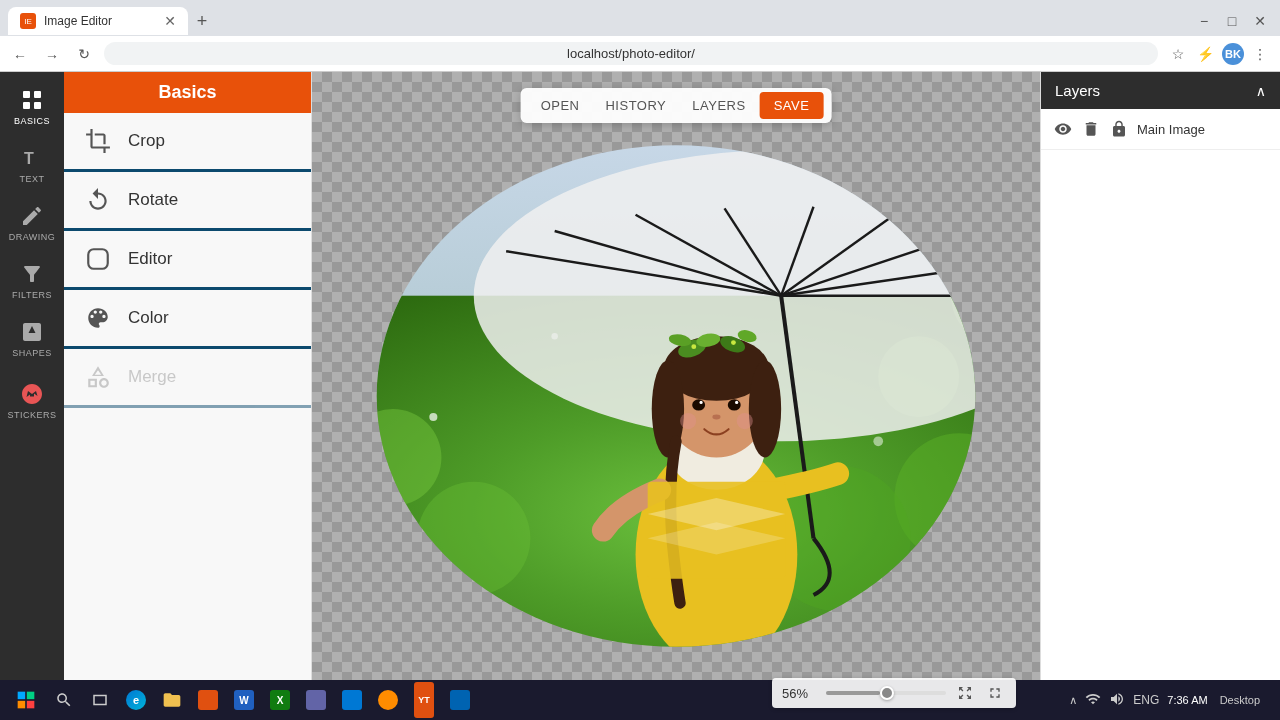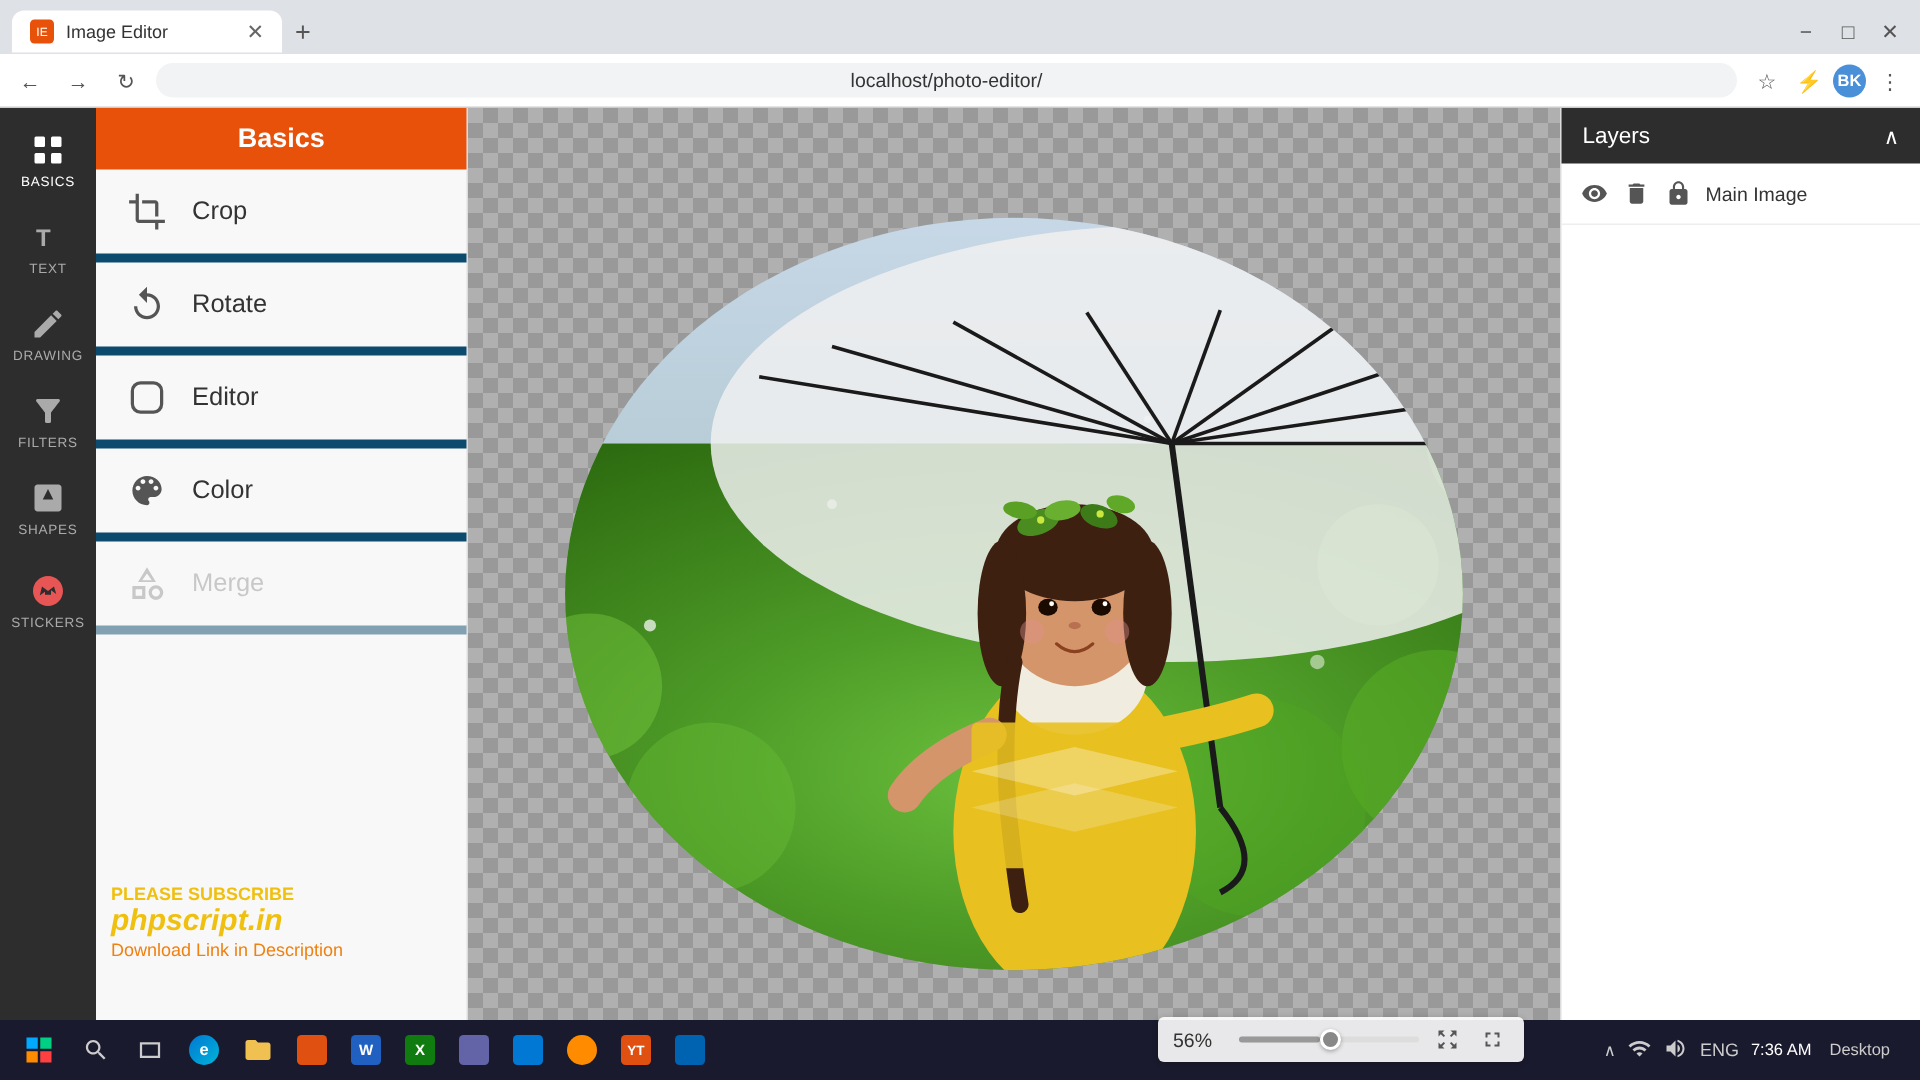--- a/index.html
+++ b/index.html
@@ -133,21 +133,21 @@
       padding: 10px;
       font-size: 18px;
       font-weight: 600;
     }
     .tool-item {
       display: flex;
       align-items: center;
       padding: 14px 20px;
       cursor: pointer;
       gap: 16px;
-      border-bottom: 6px solid #0c4a6e;
+      border-bottom: 3px solid #0c4a6e;
       color: #333;
     }
     .tool-icon {
       width: 28px; height: 28px;
       color: #555;
       display: flex; align-items: center; justify-content: center;
     }
     .tool-label {
       font-size: 17px;
       color: #333;
@@ -480,25 +480,20 @@
 
     <div class="tool-item merge-item">
       <div class="tool-icon">
         <svg width="26" height="26" viewBox="0 0 24 24" fill="#999">
           <path d="M12 2l-5.5 9h11L12 2zm0 3.84L14.97 10H9.03L12 5.84zM17.5 13c-2.49 0-4.5 2.01-4.5 4.5s2.01 4.5 4.5 4.5 4.5-2.01 4.5-4.5-2.01-4.5-4.5-4.5zm0 7c-1.38 0-2.5-1.12-2.5-2.5s1.12-2.5 2.5-2.5 2.5 1.12 2.5 2.5-1.12 2.5-2.5 2.5zM3 21.5h8v-8H3v8zm2-6h4v4H5v-4z"></path>
         </svg>
       </div>
       <span class="tool-label" style="color:#999;">Merge</span>
     </div>
 
-    <div style="position:absolute;bottom:80px;left:10px;z-index:10;pointer-events:none;">
-      <div style="color:#f0c010;font-size:12px;font-weight:600;">PLEASE SUBSCRIBE</div>
-      <div style="color:#f0c010;font-size:20px;font-weight:700;font-style:italic;">phpscript.in</div>
-      <div style="color:#f08010;font-size:12px;">Download Link in Description</div>
-    </div>
   </div>
 
   <div class="canvas-area">
 
     <div class="canvas-checker"></div>
 
     <div class="photo-display">
       <svg width="100%" height="100%" viewBox="0 0 900 648" preserveAspectRatio="xMidYMid meet">
         <defs>
           <clipPath id="roundedClip">
@@ -593,20 +588,26 @@
           <path d="M430 440 Q380 460 360 490" stroke="#d4956a" stroke-width="28" fill="none" stroke-linecap="round"></path>
           <path d="M570 440 Q620 430 650 420" stroke="#e8c020" stroke-width="28" fill="none" stroke-linecap="round"></path>
 
           <rect x="415" y="430" width="170" height="120" fill="#e8c020" rx="5" opacity="0.9"></rect>
           <path d="M415 470 L500 450 L585 470 L500 490Z" fill="rgba(255,255,255,0.3)"></path>
           <path d="M415 500 L500 480 L585 500 L500 520Z" fill="rgba(255,255,255,0.2)"></path>
         </g>
       </svg>
     </div>
 
+    <div class="canvas-toolbar">
+      <div class="canvas-toolbar-btn">OPEN</div>
+      <div class="canvas-toolbar-btn">HISTORY</div>
+      <div class="canvas-toolbar-btn">LAYERS</div>
+      <div class="canvas-toolbar-btn save-btn">SAVE</div>
+    </div>
 
     <div class="zoom-bar">
       <span class="zoom-pct">56%</span>
       <div class="zoom-slider-track">
         <div class="zoom-slider-fill"></div>
         <div class="zoom-slider-thumb"></div>
       </div>
       <div class="zoom-icon-btn">
         <svg width="16" height="16" viewBox="0 0 24 24" fill="#555">
           <path d="M15 3l2.3 2.3-2.89 2.87 1.42 1.42L18.7 6.7 21 9V3h-6zM3 9l2.3-2.3 2.87 2.89 1.42-1.42L6.7 5.3 9 3H3v6zm6 12l-2.3-2.3 2.89-2.87-1.42-1.42L5.3 17.3 3 15v6h6zm12-6l-2.3 2.3-2.87-2.89-1.42 1.42 2.89 2.87L15 21h6v-6z"></path>
@@ -698,21 +699,21 @@
 
   <div class="taskbar-item">
     <div style="width:20px;height:20px;background:#0078d4;border-radius:3px;"></div>
   </div>
 
   <div class="taskbar-item">
     <div style="width:20px;height:20px;background:#ff8c00;border-radius:50%;"></div>
   </div>
 
   <div class="taskbar-item">
-    <div style="width:20px;height:20px;background:#e05010;border-radius:3px;display:flex;align-items:center;justify-content:center;color:white;font-size:9px;font-weight:bold;">YT</div>
+    <div style="width:20px;height:36px;background:#e05010;border-radius:3px;display:flex;align-items:center;justify-content:center;color:white;font-size:9px;font-weight:bold;">YT</div>
   </div>
 
   <div class="taskbar-item">
     <div style="width:20px;height:20px;background:#0063B1;border-radius:3px;"></div>
   </div>
 
   <div class="taskbar-sep"></div>
 
   <div class="taskbar-tray">
     <div style="cursor:pointer;">∧</div>

